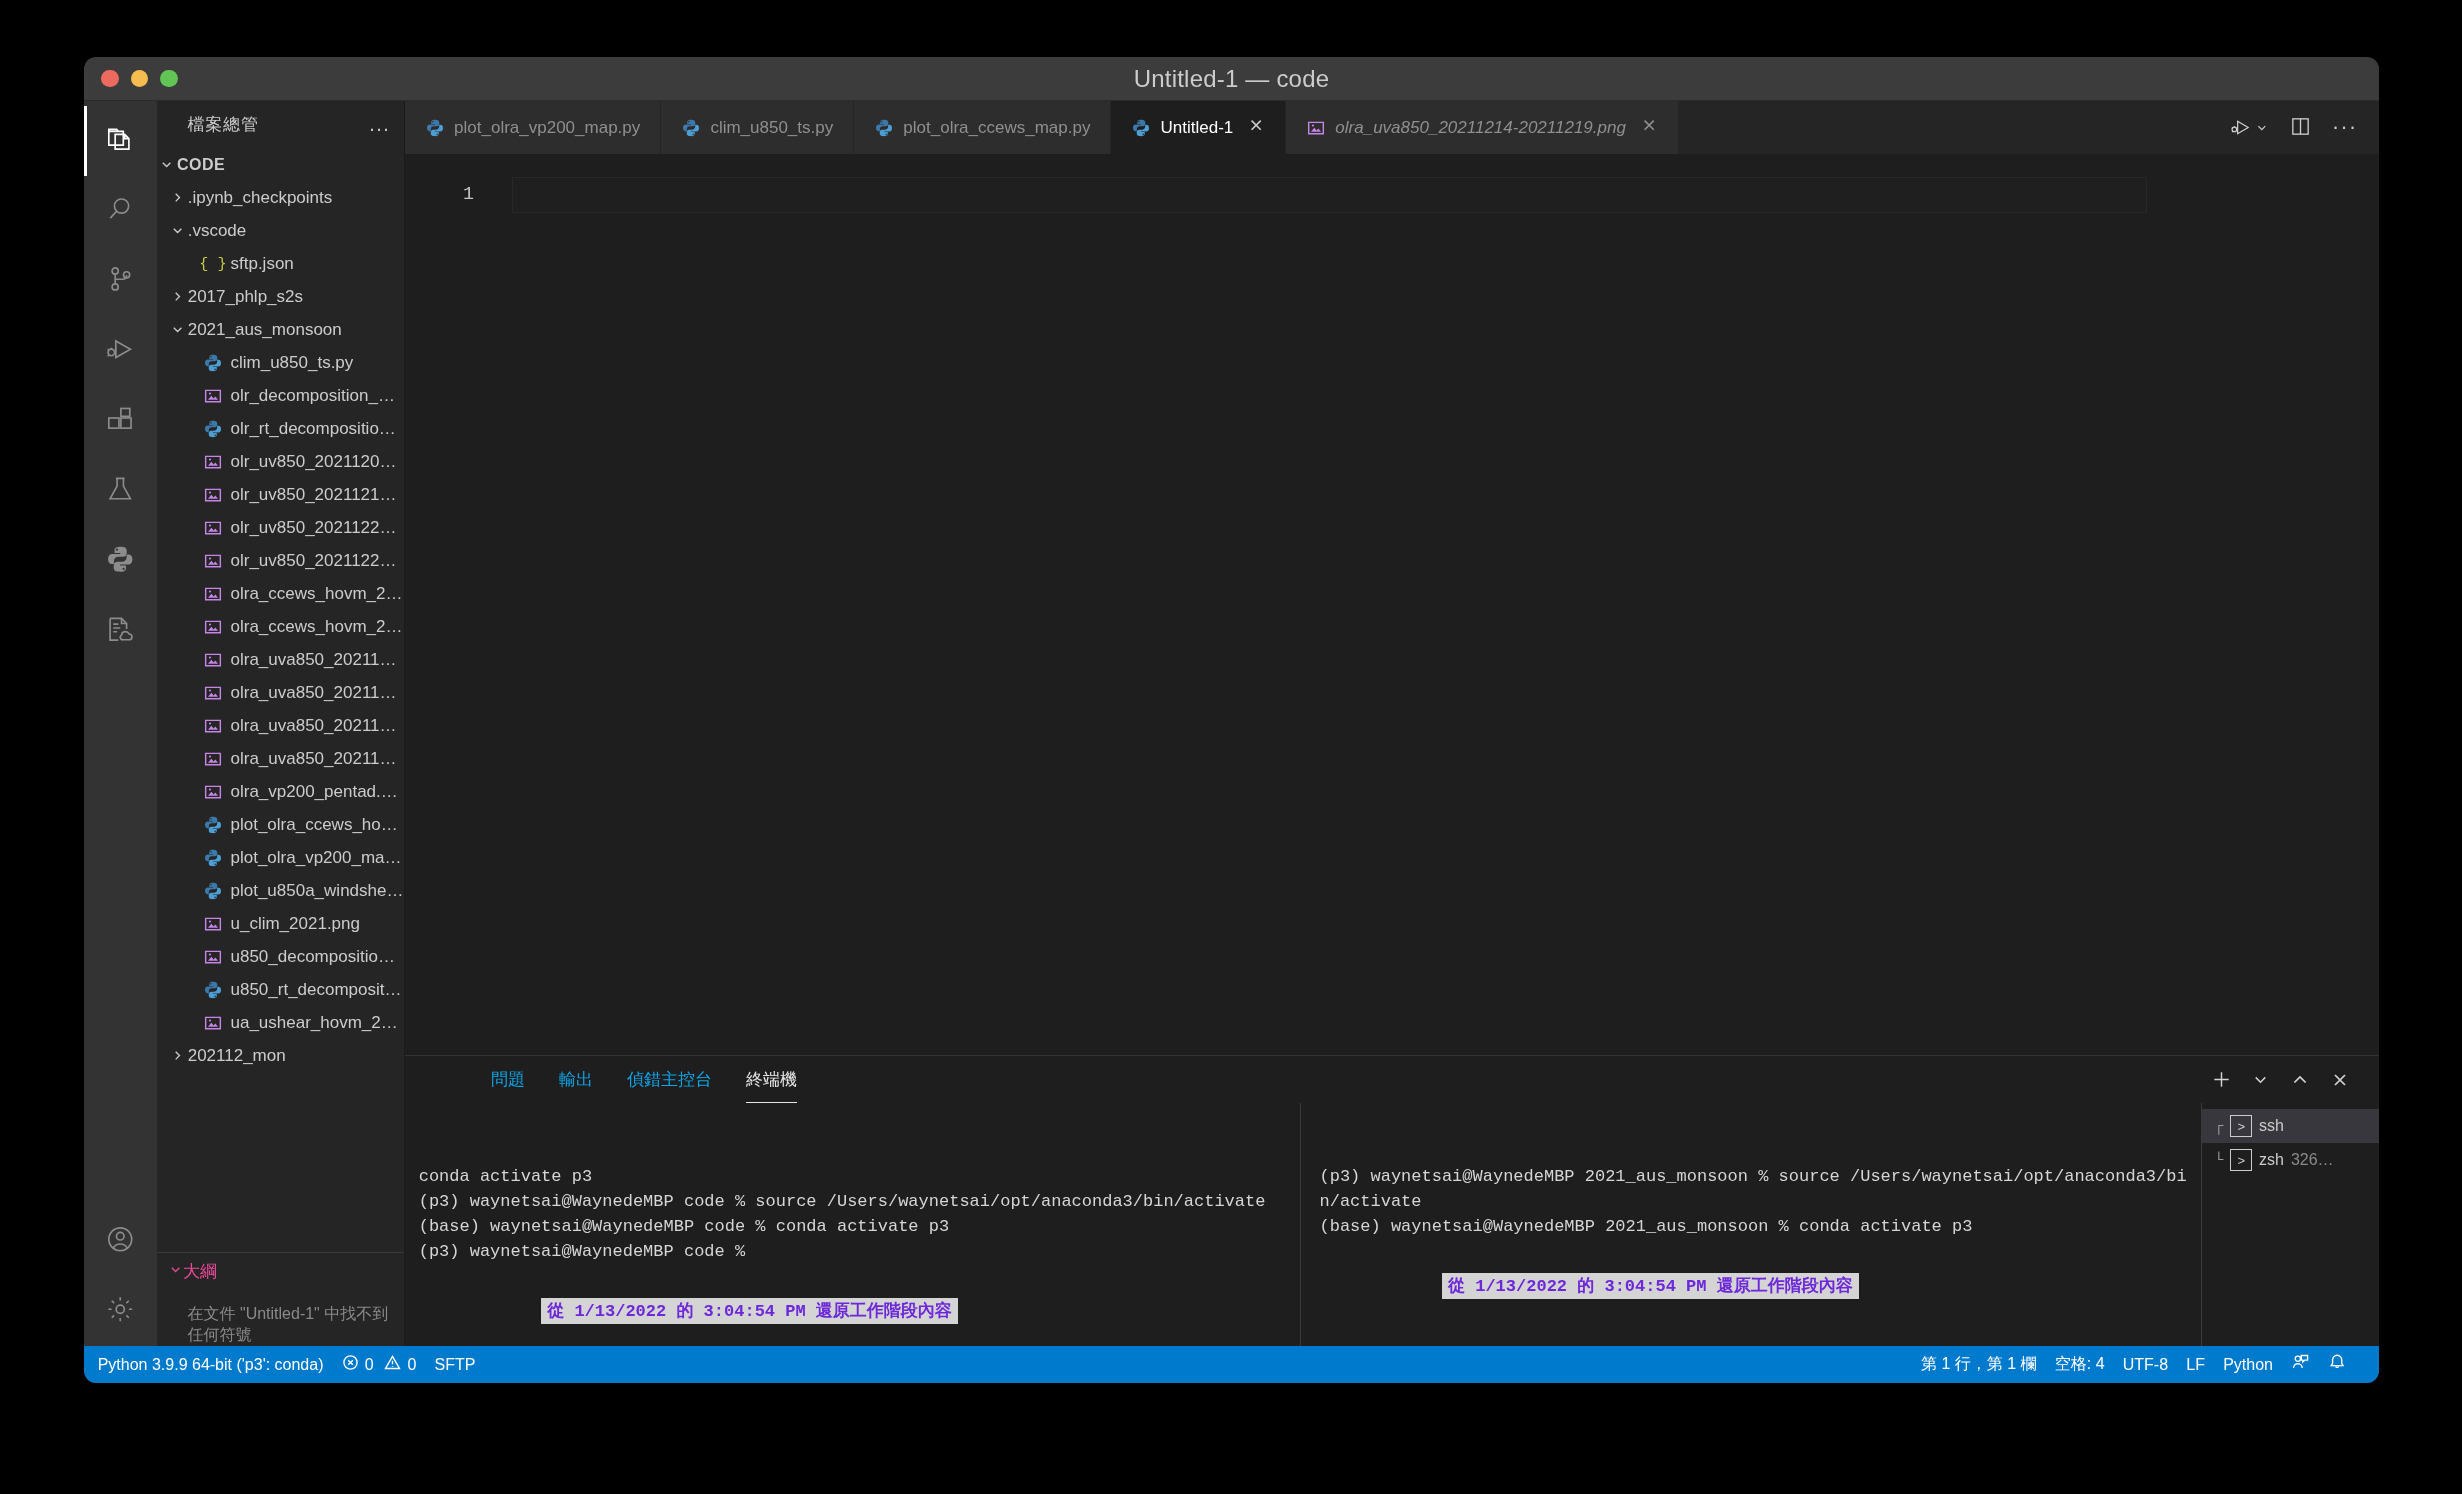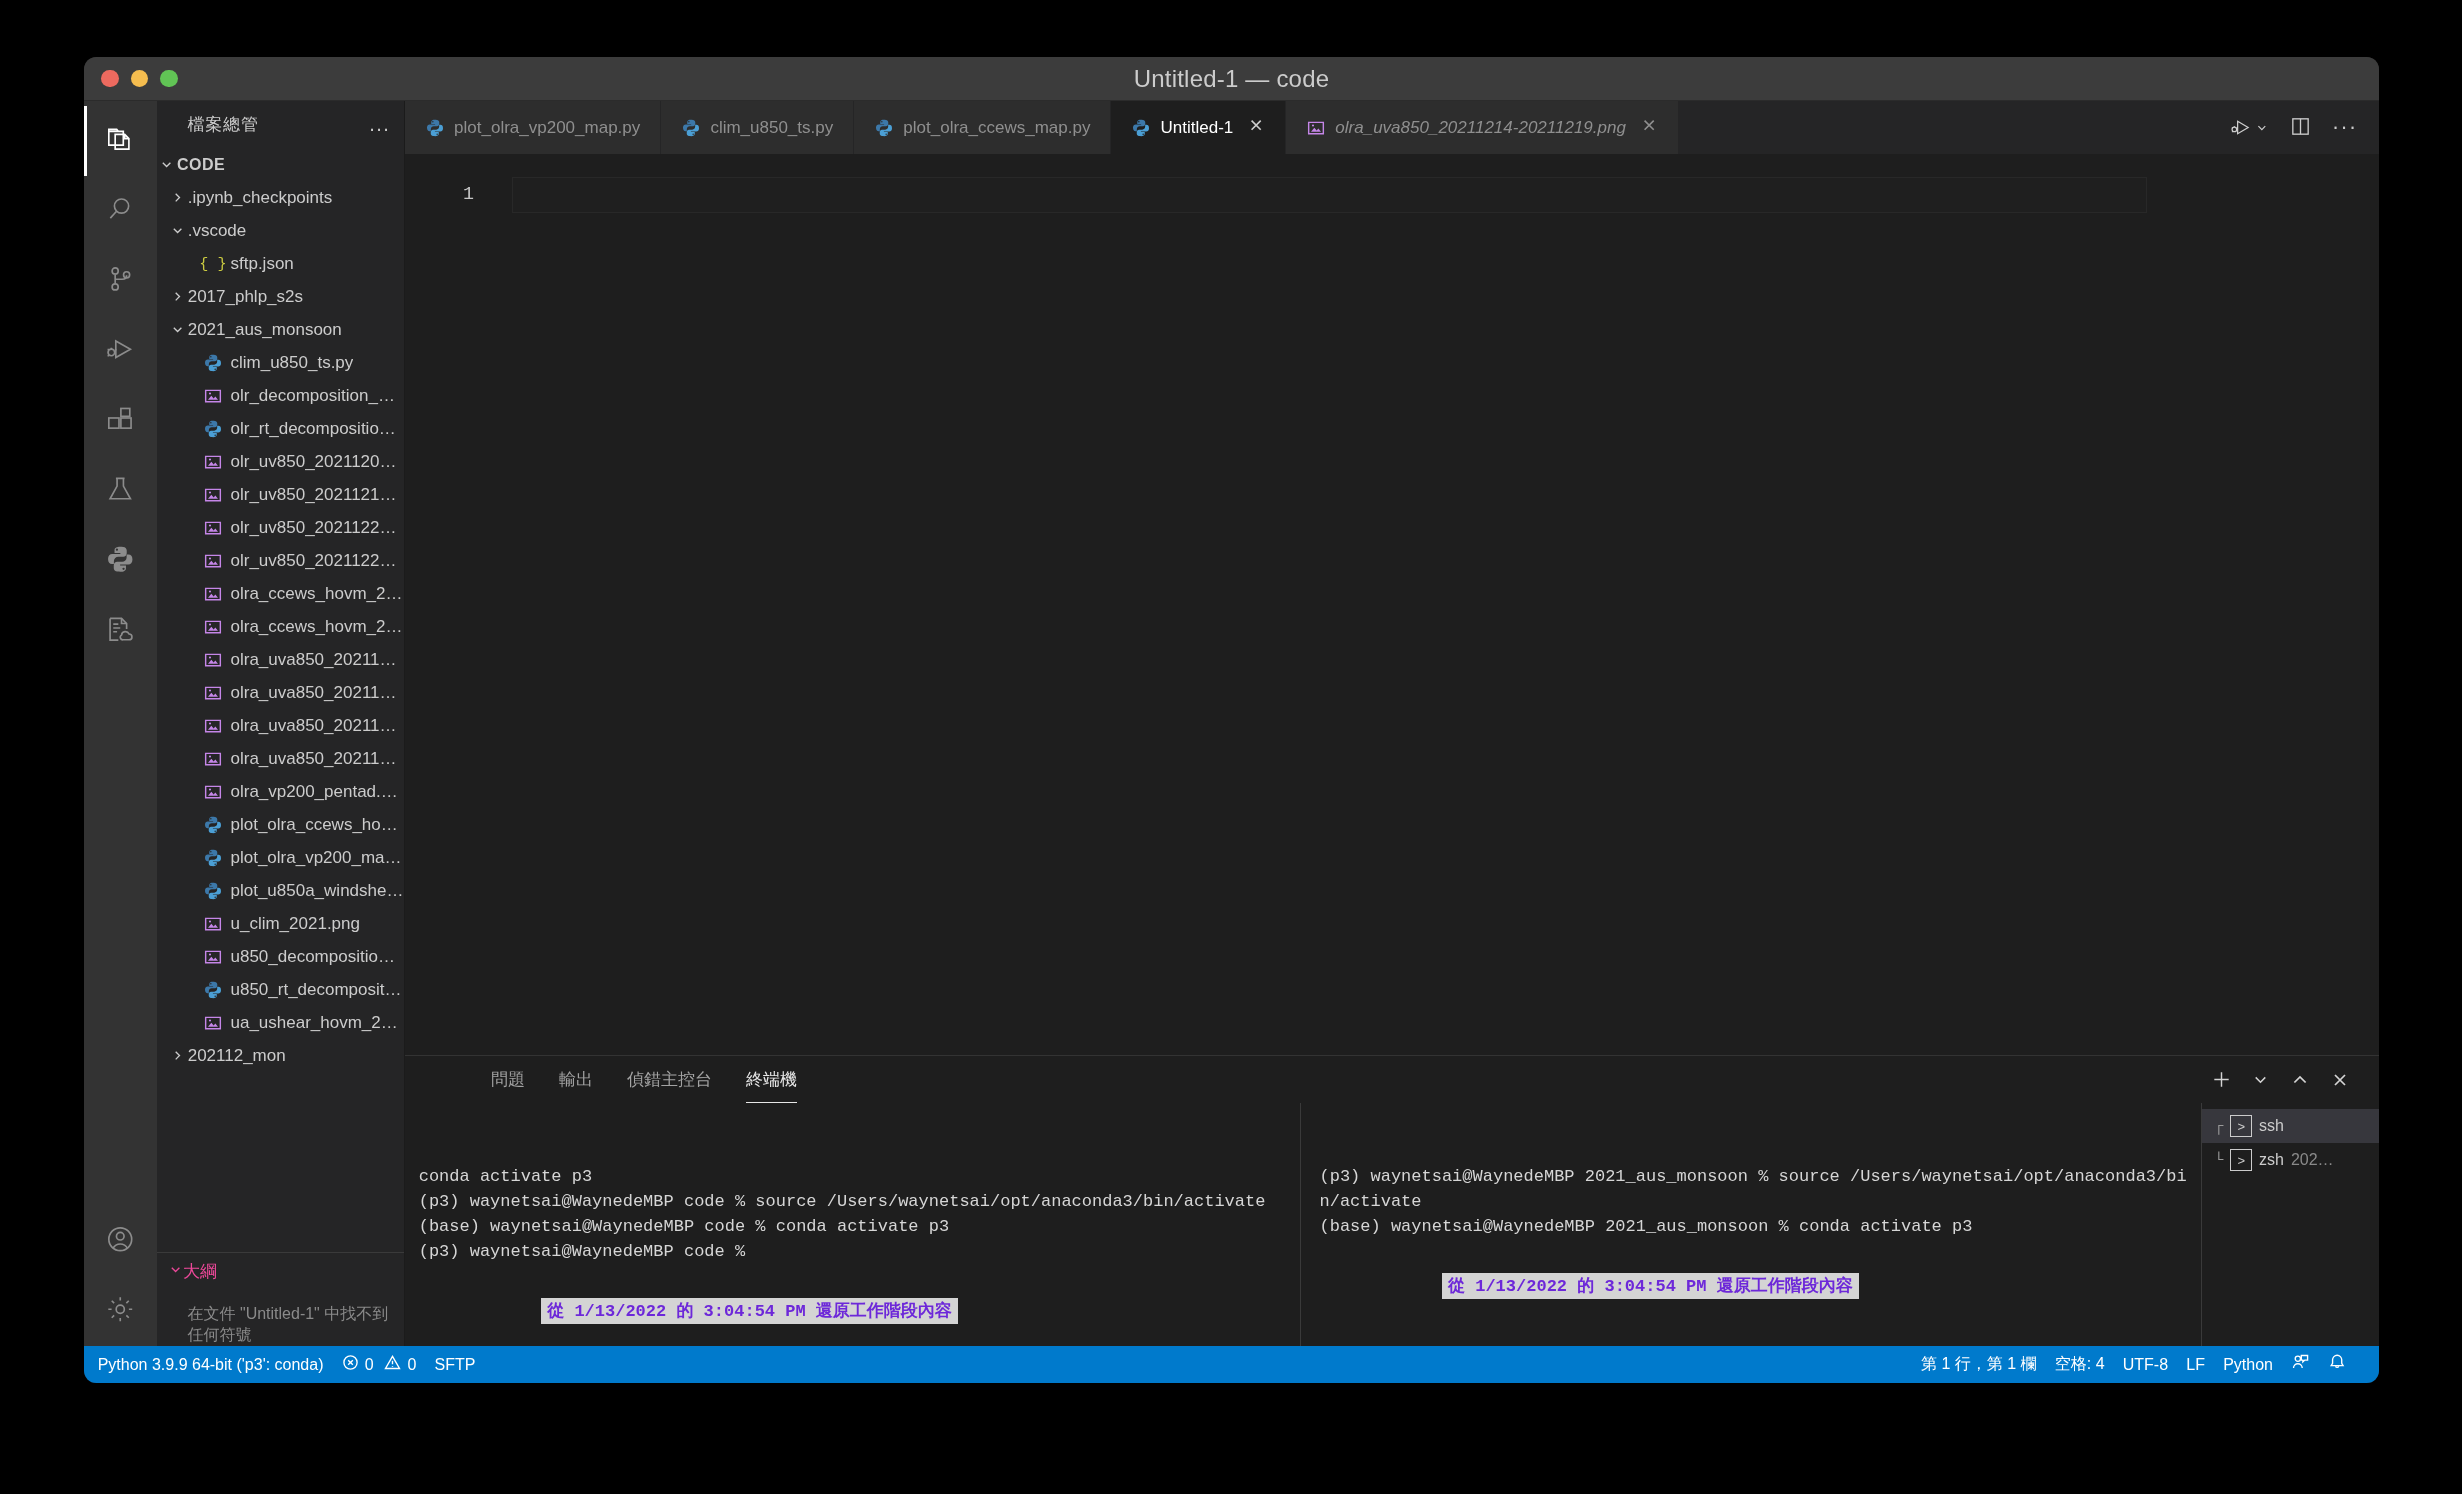--- a/index.html
+++ b/index.html
@@ -245,21 +245,21 @@
     height: 47px;
     min-height: 47px;
     display: flex;
     align-items: stretch;
     padding-left: 69px;
   }
   .ptab {
     display: flex;
     align-items: center;
     padding: 0 17px;
-    color: #a3a3a3;
+    color: #0ea5e9;
     font-size: 17px;
     position: relative;
   }
   .ptab.active { color: #e7e7e7; }
   .ptab.active::after {
     content: "";
     position: absolute;
     left: 17px; right: 17px; bottom: 0;
     height: 1.5px;
     background: #e7e7e7;
@@ -892,21 +892,21 @@
           <div class="termlist" id="termlist">
               <div class="tl-item selected">
                 <span class="tl-branch">┌</span>
                 <span class="tbox">&gt;</span>
                 <span>ssh</span>
               </div>
               <div class="tl-item">
                 <span class="tl-branch">└</span>
                 <span class="tbox">&gt;</span>
                 <span>zsh</span>
-                <span class="tl-dim">202…</span>
+                <span class="tl-dim">326…</span>
               </div>
             </div>
         </div>
       </div>
     </div>
   </div>
 
   <div id="statusbar">
     <div class="sb-left">
       <div class="sb-item">

